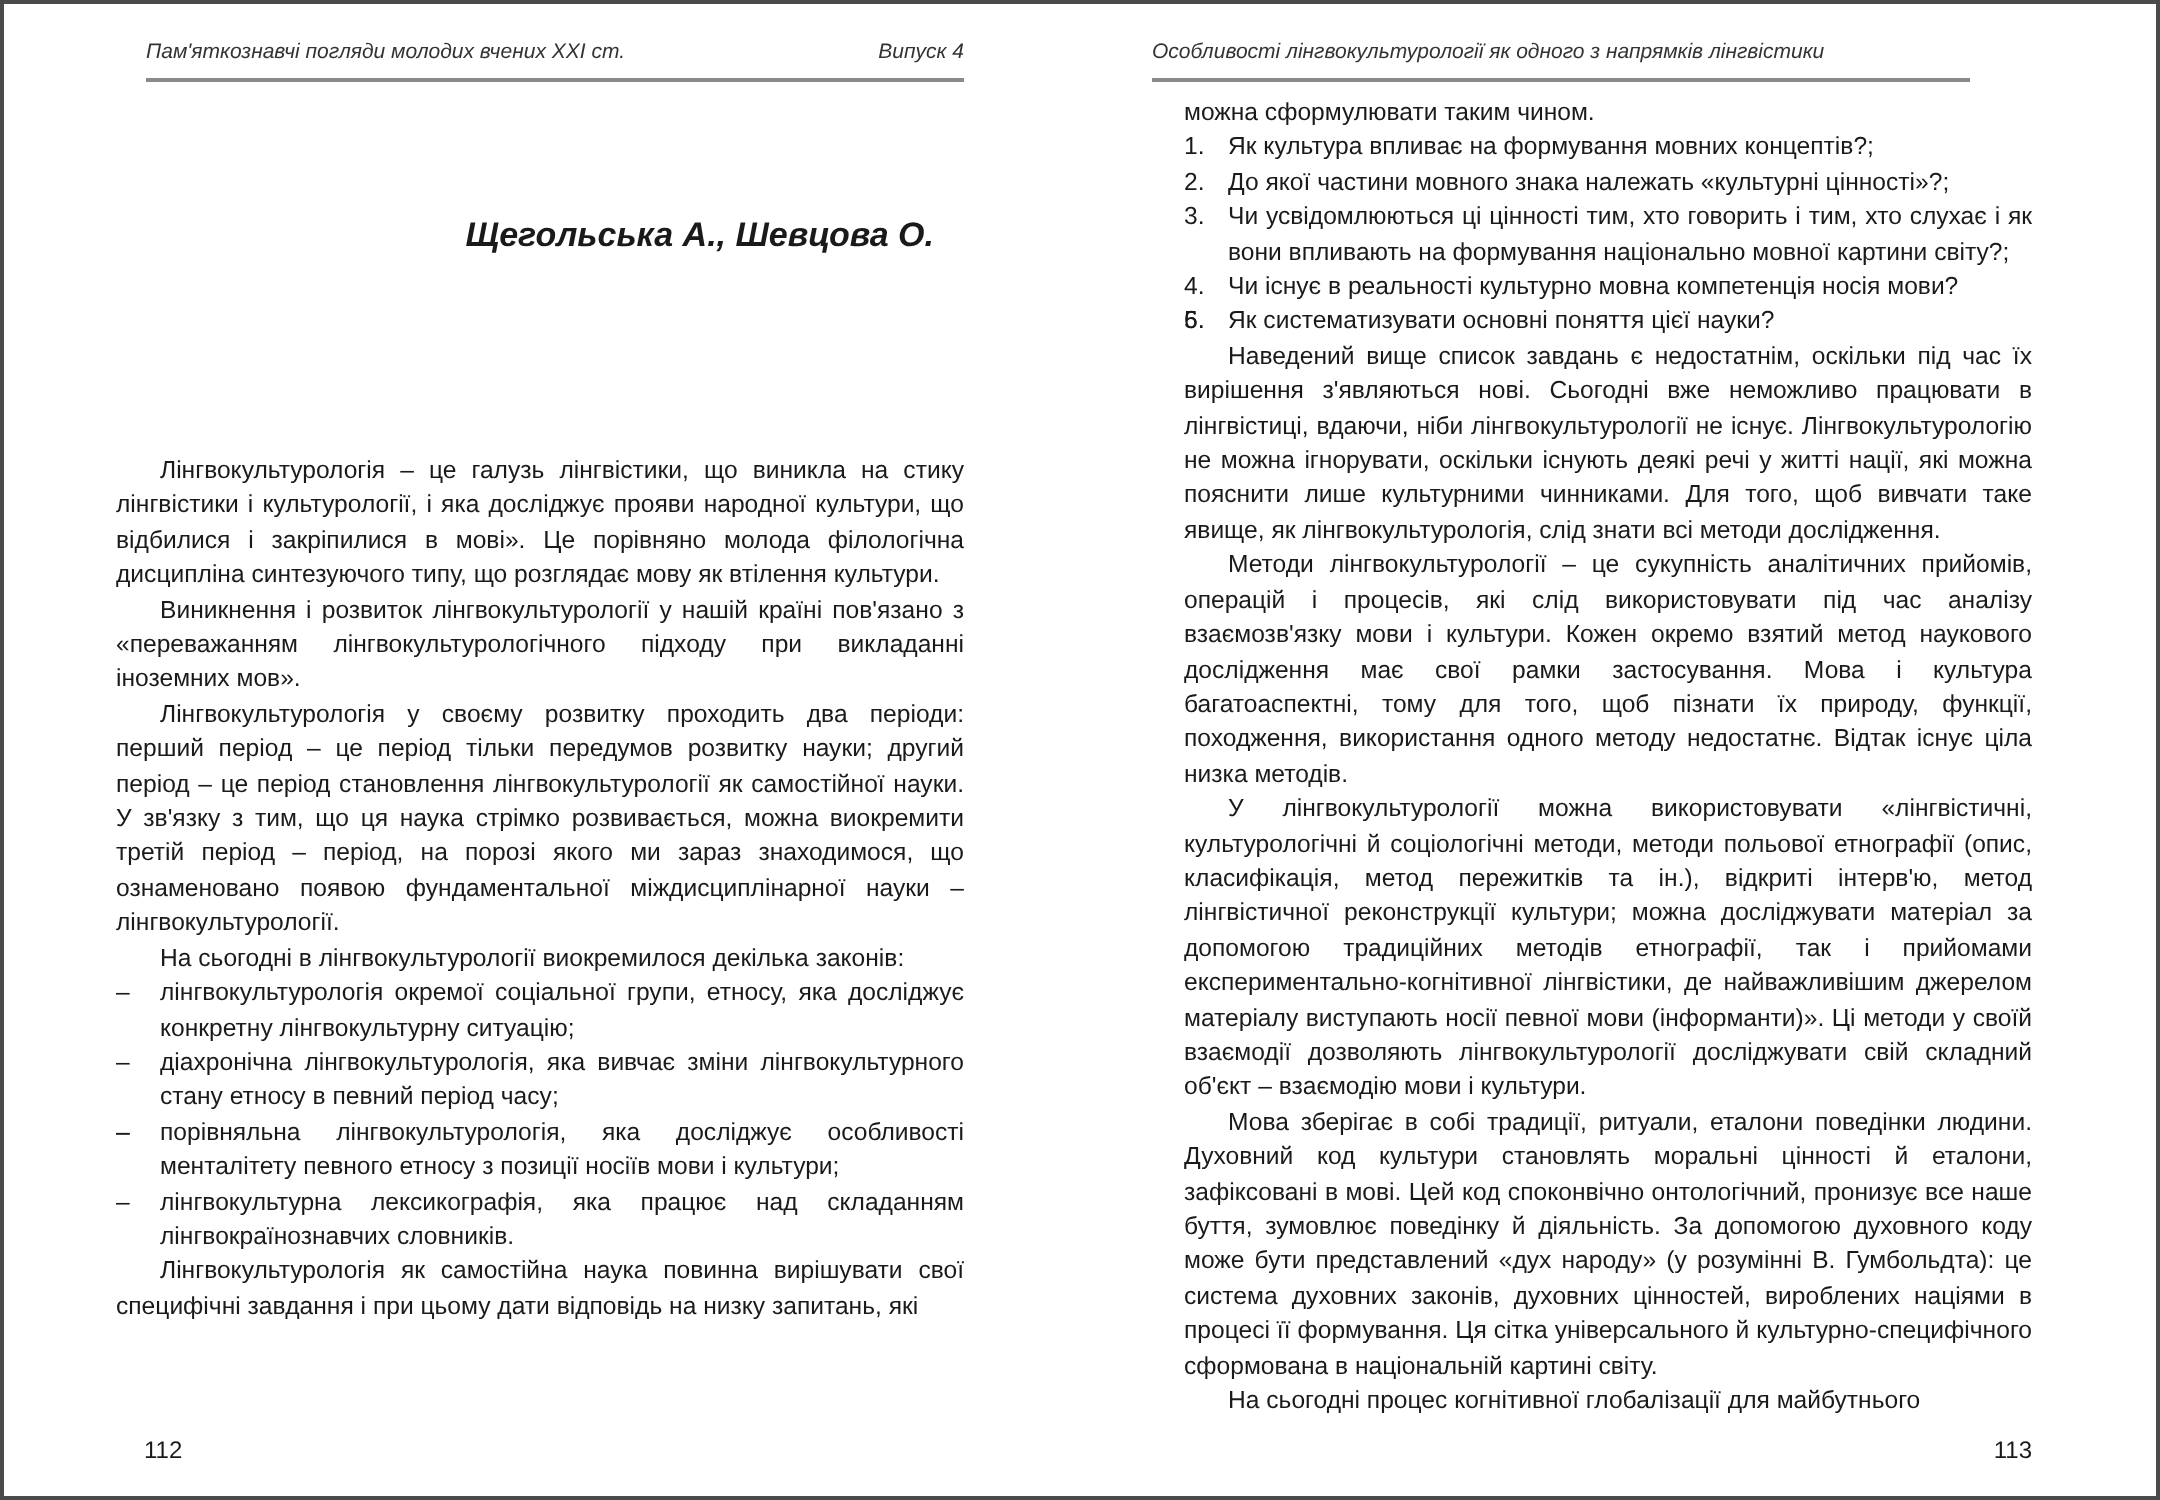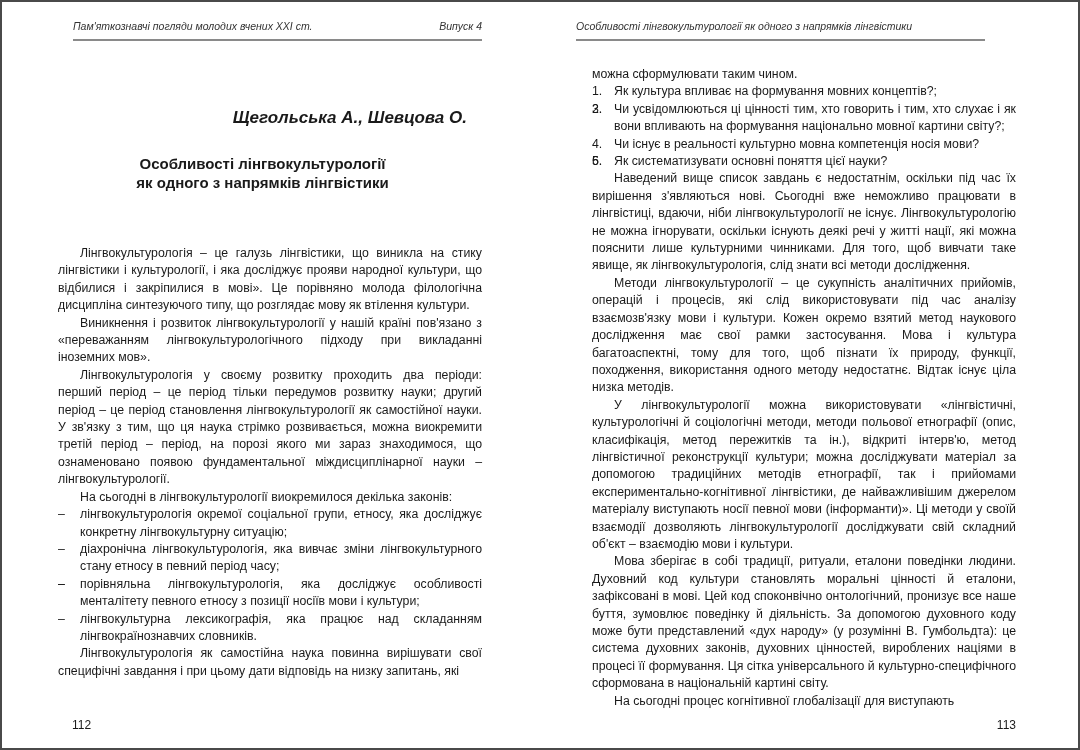--- a/index.html
+++ b/index.html
@@ -35,21 +35,20 @@
       position: absolute; top: 106px; right: 73px;
       font-weight: bold; font-style: italic; font-size: 17px;
     }
     .title {
       position: absolute; top: 152px; left: 56px; width: 409px;
       text-align: center; font-weight: bold; font-size: 15px; line-height: 19px;
     }
     .body-text {
       position: absolute; font-size: 12.3px; line-height: 17.4px;
       text-align: justify;
-      margin-top: 18px;
     }
     .page.left .body-text { left: 56px; width: 424px; top: 225px; }
     .page.right .body-text { left: 52px; width: 424px; top: 46px; }
     .body-text p { margin: 0; text-indent: 22px; }
     .body-text p.noindent { text-indent: 0; }
     .dash-list, .num-list { margin: 0; padding: 0; list-style: none; }
     .dash-list li, .num-list li {
       position: relative; padding-left: 22px;
     }
     .dash-list li .marker, .num-list li .marker {
@@ -67,24 +66,20 @@
 <div class="frame">
 
   <div class="page left">
     <div class="running-header">
       <span>Пам'яткознавчі погляди молодих вчених XXI ст.</span>
       <span class="rh-right">Випуск 4</span>
     </div>
 
     <div class="author">Щегольська А., Шевцова О.</div>
 
-    <div class="title">
-      <div>Особливості лінгвокультурології</div>
-      <div>як одного з напрямків лінгвістики</div>
-    </div>
 
     <div class="body-text">
       <p>Лінгвокультурологія – це галузь лінгвістики, що виникла на стику лінгвістики і культурології, і яка досліджує прояви народної культури, що відбилися і закріпилися в мові». Це порівняно молода філологічна дисципліна синтезуючого типу, що розглядає мову як втілення культури.</p>
       <p>Виникнення і розвиток лінгвокультурології у нашій країні пов'язано з «переважанням лінгвокультурологічного підходу при викладанні іноземних мов».</p>
       <p>Лінгвокультурологія у своєму розвитку проходить два періоди: перший період – це період тільки передумов розвитку науки; другий період – це період становлення лінгвокультурології як самостійної науки. У зв'язку з тим, що ця наука стрімко розвивається, можна виокремити третій період – період, на порозі якого ми зараз знаходимося, що ознаменовано появою фундаментальної міждисциплінарної науки – лінгвокультурології.</p>
       <p>На сьогодні в лінгвокультурології виокремилося декілька законів:</p>
       <ul class="dash-list">
         <li><span class="marker">–</span><span>лінгвокультурологія окремої соціальної групи, етносу, яка досліджує конкретну лінгвокультурну ситуацію;</span></li>
         <li><span class="marker">–</span><span>діахронічна лінгвокультурологія, яка вивчає зміни лінгвокультурного стану етносу в певний період часу;</span></li>
         <li><span class="marker">–</span></li>
@@ -97,29 +92,29 @@
     <div class="folio">112</div>
   </div>
 
   <div class="page right">
     <div class="running-header">Особливості лінгвокультурології як одного з напрямків лінгвістики</div>
 
     <div class="body-text">
       <p class="noindent">можна сформулювати таким чином.</p>
       <ol class="num-list">
         <li><span class="marker">1.</span><span>Як культура впливає на формування мовних концептів?;</span></li>
-        <li><span class="marker">2.</span></li>
+        <li><span class="marker">2.</span><span>До якої частини мовного знака належать «культурні цінності»?;</span></li>
         <li><span class="marker">3.</span><span>Чи усвідомлюються ці цінності тим, хто говорить і тим, хто слухає і як вони впливають на формування національно мовної картини світу?;</span></li>
         <li><span class="marker">4.</span><span>Чи існує в реальності культурно мовна компетенція носія мови?</span></li>
         <li><span class="marker">5.</span></li>
         <li><span class="marker">6.</span><span>Як систематизувати основні поняття цієї науки?</span></li>
       </ol>
       <p>Наведений вище список завдань є недостатнім, оскільки під час їх вирішення з'являються нові. Сьогодні вже неможливо працювати в лінгвістиці, вдаючи, ніби лінгвокультурології не існує. Лінгвокультурологію не можна ігнорувати, оскільки існують деякі речі у житті нації, які можна пояснити лише культурними чинниками. Для того, щоб вивчати таке явище, як лінгвокультурологія, слід знати всі методи дослідження.</p>
       <p>Методи лінгвокультурології – це сукупність аналітичних прийомів, операцій і процесів, які слід використовувати під час аналізу взаємозв'язку мови і культури. Кожен окремо взятий метод наукового дослідження має свої рамки застосування. Мова і культура багатоаспектні, тому для того, щоб пізнати їх природу, функції, походження, використання одного методу недостатнє. Відтак існує ціла низка методів.</p>
       <p>У лінгвокультурології можна використовувати «лінгвістичні, культурологічні й соціологічні методи, методи польової етнографії (опис, класифікація, метод пережитків та ін.), відкриті інтерв'ю, метод лінгвістичної реконструкції культури; можна досліджувати матеріал за допомогою традиційних методів етнографії, так і прийомами експериментально-когнітивної лінгвістики, де найважливішим джерелом матеріалу виступають носії певної мови (інформанти)». Ці методи у своїй взаємодії дозволяють лінгвокультурології досліджувати свій складний об'єкт – взаємодію мови і культури.</p>
       <p>Мова зберігає в собі традиції, ритуали, еталони поведінки людини. Духовний код культури становлять моральні цінності й еталони, зафіксовані в мові. Цей код споконвічно онтологічний, пронизує все наше буття, зумовлює поведінку й діяльність. За допомогою духовного коду може бути представлений «дух народу» (у розумінні В. Гумбольдта): це система духовних законів, духовних цінностей, вироблених націями в процесі її формування. Ця сітка універсального й культурно-специфічного сформована в національній картині світу.</p>
-      <p>На сьогодні процес когнітивної глобалізації для виступають</p>
+      <p>На сьогодні процес когнітивної глобалізації для майбутнього</p>
     </div>
 
     <div class="folio">113</div>
   </div>
 
 </div>
 
 </body></html>

